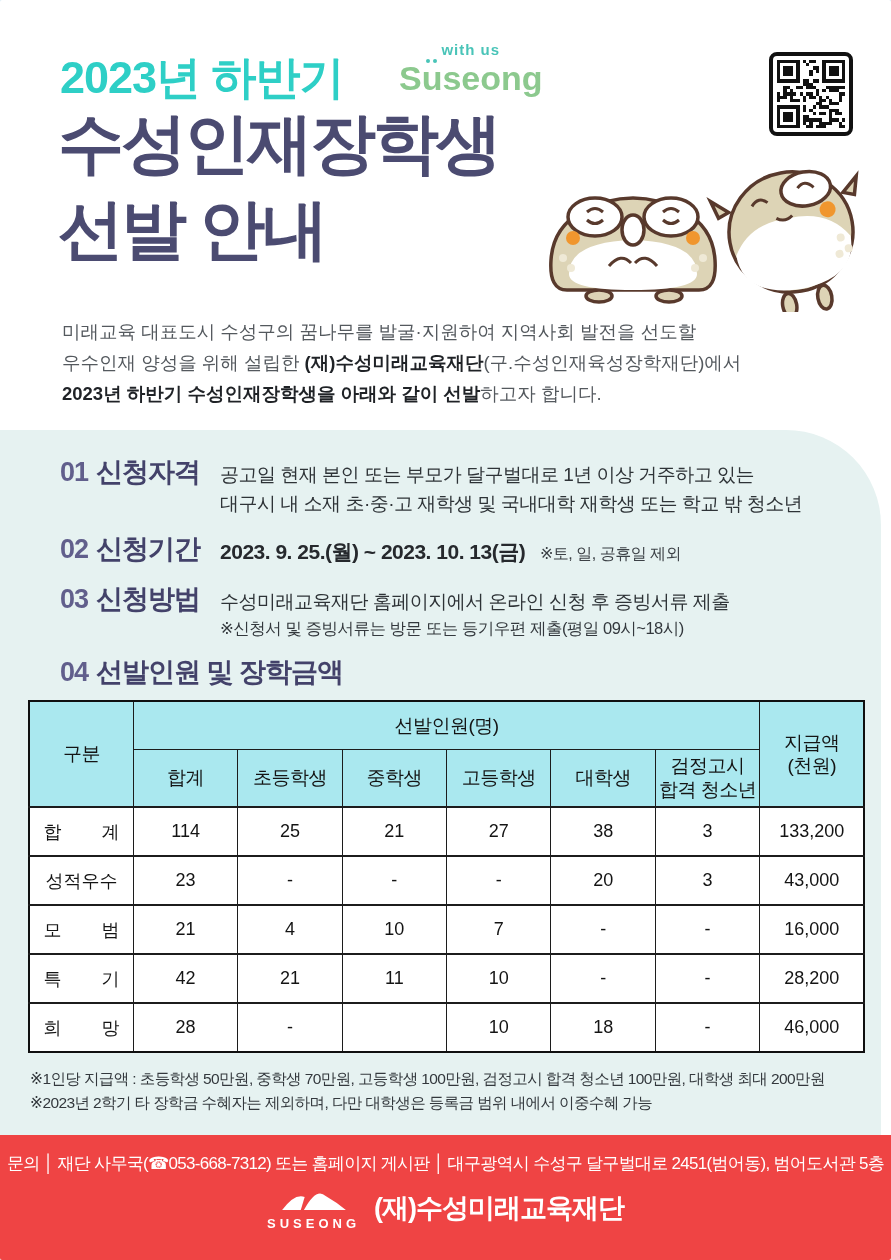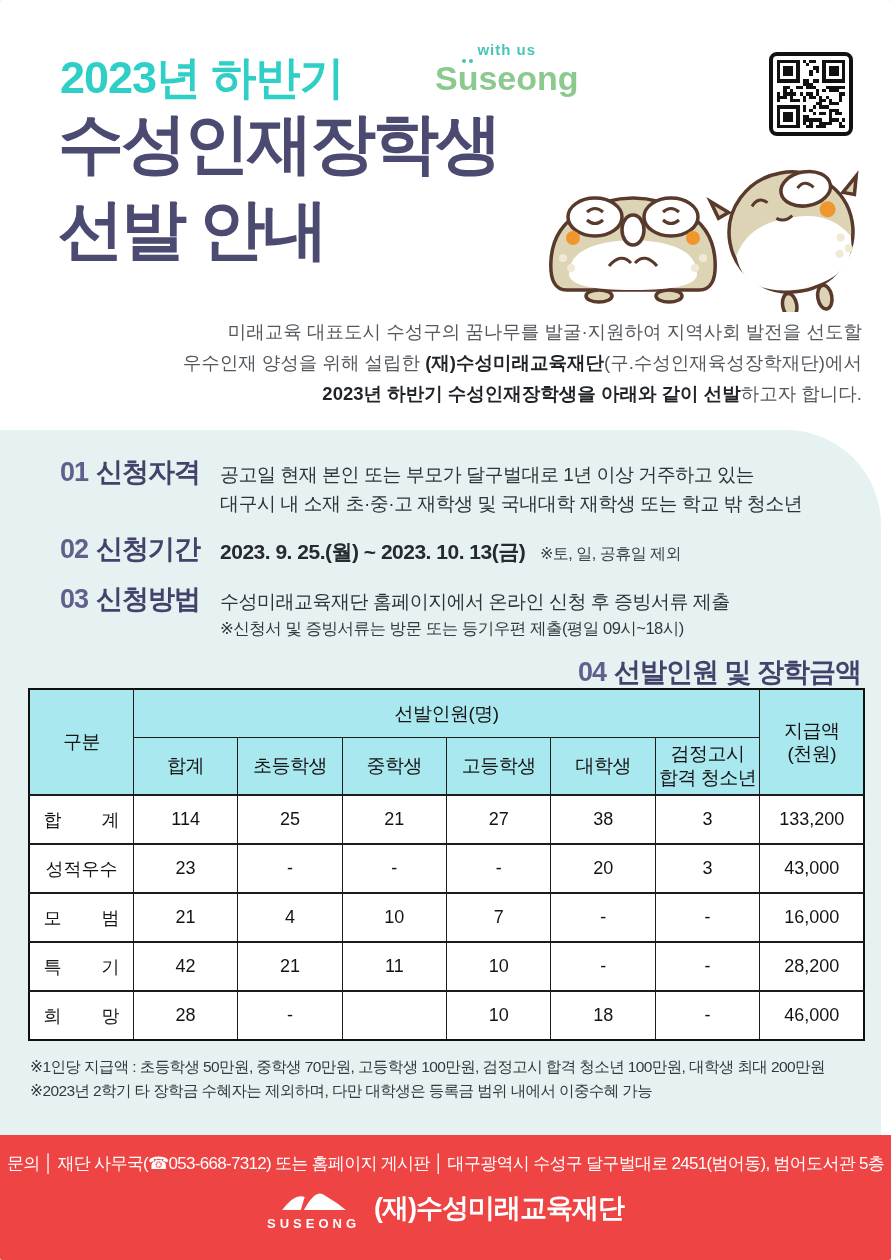--- a/index.html
+++ b/index.html
@@ -10,21 +10,21 @@
   }
   .poster{
     position:relative;width:891px;height:1260px;background:#ffffff;
     border-radius:2px;overflow:hidden;
   }
   
   .subtitle{
     position:absolute;left:60px;top:48px;
     font-size:45px;font-weight:800;color:#2ecfc6;letter-spacing:-1px;
   }
-  .brand{position:absolute;left:399px;top:42px;text-align:center;line-height:1;margin-left:36px;}
+  .brand{position:absolute;left:399px;top:42px;text-align:center;line-height:1;}
   .brand .tagline{font-size:15px;color:#49c4b8;font-weight:700;letter-spacing:1px;}
   .brand .name{position:relative;font-size:34px;color:#8cc98e;font-weight:700;margin-top:4px;letter-spacing:0px;}
   .brand .name .u-dots{position:absolute;left:27px;top:-2px;display:flex;gap:3px;}
   .brand .name .u-dots i{width:4px;height:4px;border-radius:50%;background:#49c4b8;}
   .qr-note{
     position:absolute;right:134px;top:62px;width:220px;text-align:right;
     font-size:16px;line-height:22px;color:#f09e8c;font-weight:700;
   }
   .qr-note .light{color:#f2b1a2;font-weight:400;}
   .qr-box{
@@ -34,40 +34,40 @@
   .qr-box svg{width:100%;height:100%;display:block;}
   .title{
     position:absolute;left:58px;
     font-size:66px;font-weight:800;color:#4b4b71;letter-spacing:-3px;line-height:1;
   }
   .title.l1{top:110px;}
   .title.l2{top:196px;}
   .mascots{position:absolute;right:26px;top:162px;width:336px;height:150px;}
   .intro{
     position:absolute;left:62px;top:316px;width:800px;
-    font-size:18.5px;line-height:31px;color:#54595e;text-align:right;
+    font-size:18.5px;line-height:31px;color:#54595e;
   }
   .intro b{color:#1f2226;font-weight:800;}
   
   .mint{
     position:absolute;left:0;top:430px;width:881px;height:705px;
     background:#e6f2f1;border-top-right-radius:95px;box-sizing:border-box;
     padding:26px 0 16px 60px;
   }
   .sec-row{display:flex;align-items:flex-start;margin-bottom:15px;}
   .sec-head{
     font-size:27px;font-weight:800;color:#43426a;white-space:nowrap;
     letter-spacing:-1px;margin-right:20px;line-height:1.2;
   }
   .sec-head .num{color:#615f8c;margin-right:8px;}
   .sec-body{font-size:19px;line-height:29px;color:#2e3337;padding-top:4px;letter-spacing:-0.5px;}
   .sec-body .date{font-size:21px;font-weight:600;color:#26292d;}
   .sec-body .small-note{font-size:16px;color:#3c4146;margin-left:10px;}
   .sec-body .note-line{font-size:16.5px;color:#33383d;line-height:25px;}
-  .sec4-head{text-align:right;}
+  .sec4-head{margin-bottom:12px;}
   
   table.sel{
     border-collapse:collapse;table-layout:fixed;
     margin-left:-32px; 
     width:835px;background:#fff;
     border:2px solid #101010;
     font-size:18px;color:#141414;
   }
   table.sel th,table.sel td{
     border:1px solid #1c1c1c;text-align:center;vertical-align:middle;

